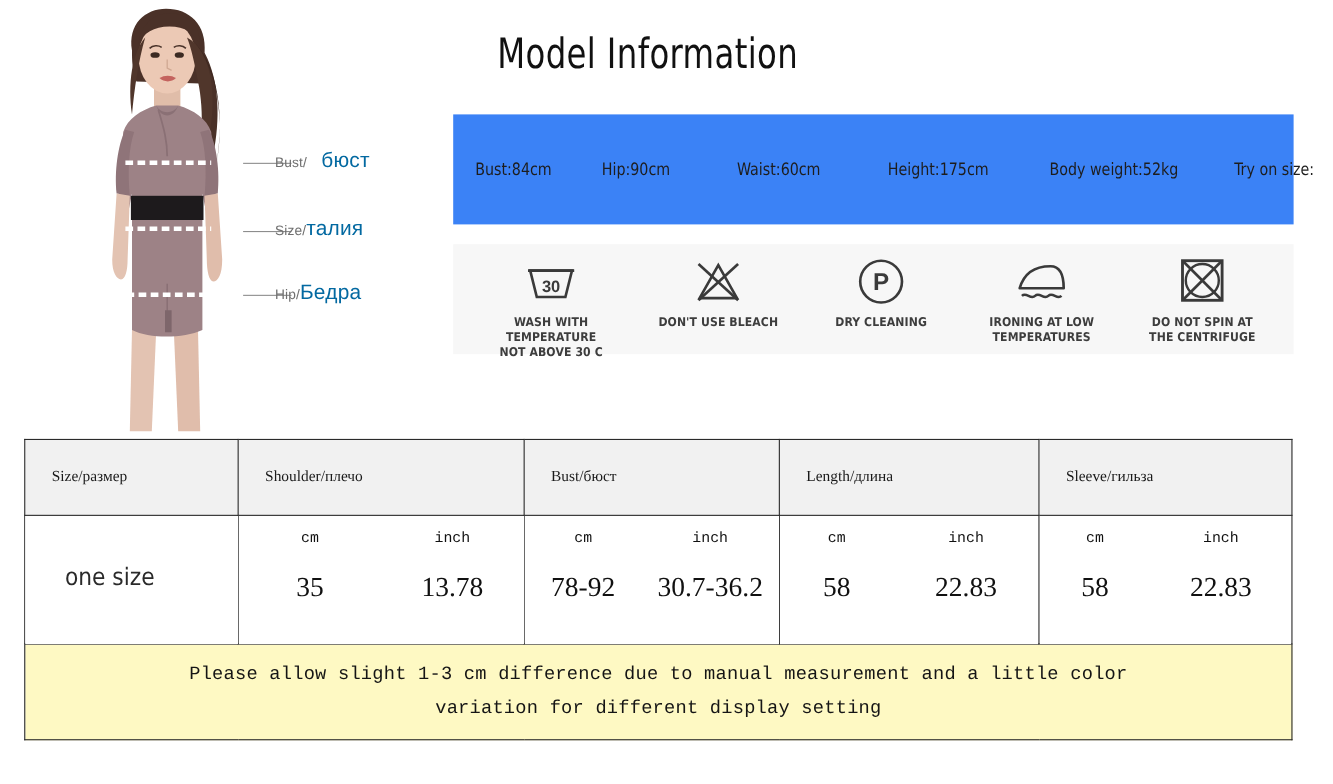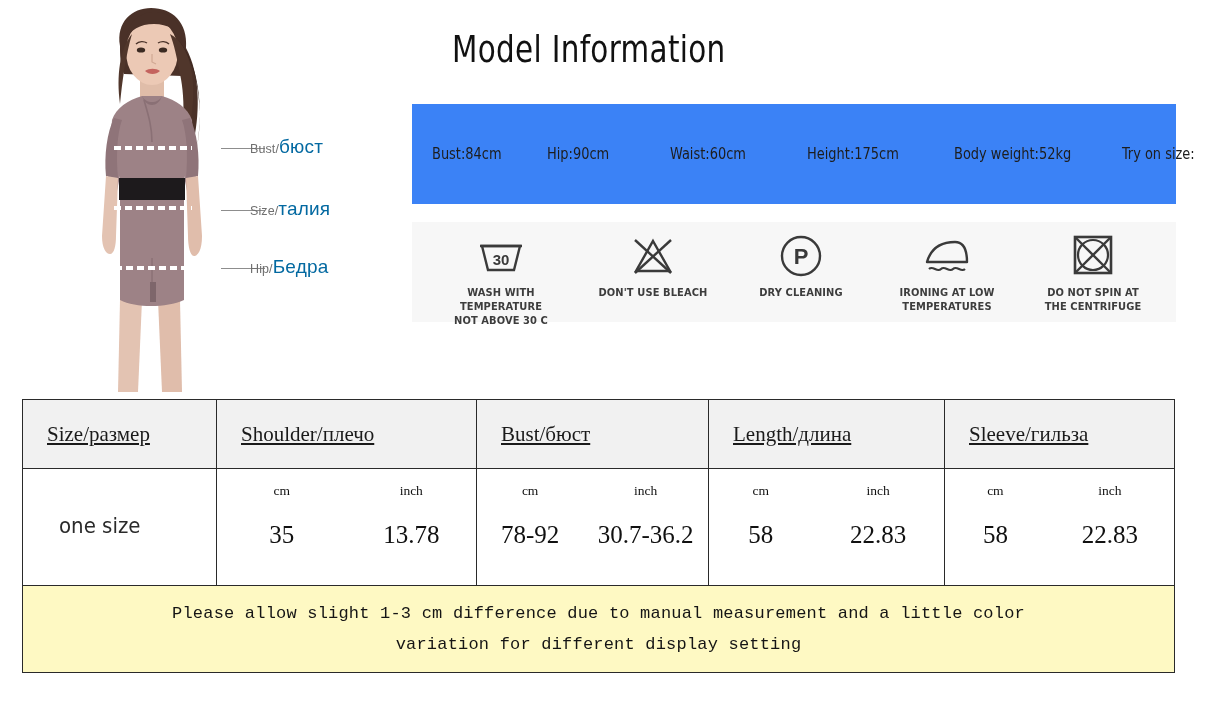--- a/index.html
+++ b/index.html
@@ -71,28 +71,28 @@
 
   
   .tbl{
     position:absolute;left:22px;top:399px;width:1152px;
     border-collapse:collapse;table-layout:fixed;
   }
   .tbl td{border:1.6px solid #2a2a2a;padding:0;vertical-align:middle;}
   .hdr-row td{
     background:#f1f1f1;height:68px;
     font-family:"Liberation Serif", serif;
-    font-size:21px;color:#1a1a1a;text-decoration:underline;
+    font-size:14px;color:#1a1a1a;
   }
   .hdr-cell{padding-left:24px;}
   .body-row td{height:116px;background:#ffffff;position:relative;}
   .sub{
     position:absolute;top:14px;left:0;width:100%;
     display:flex;font-size:13.5px;color:#111;
-    font-family:Liberation Serif, serif;
+    font-family:Liberation Mono, monospace;
   }
   .val{
     position:absolute;top:52px;left:0;width:100%;
     display:flex;
     font-family:"Liberation Serif", serif;
     font-size:25px;color:#111;
   }
   .onesize{
     font-family:"Liberation Sans Narrow","DejaVu Sans Condensed","Liberation Sans",sans-serif;
     font-size:22px;color:#2a2a2a;padding-left:36px;
@@ -150,21 +150,21 @@
         <path d="M94 258 L94 300" stroke="#8a7075" stroke-width="1.4" fill="none"></path>
         <path d="M92 282 L92 302 L98 302 L98 282 Z" fill="#7e666b"></path>
 
         <line x1="56" y1="148" x2="134" y2="148" stroke="#ffffff" stroke-width="4" stroke-dasharray="7,4"></line>
         <line x1="56" y1="208" x2="134" y2="208" stroke="#ffffff" stroke-width="4" stroke-dasharray="7,4"></line>
         <line x1="46" y1="268" x2="144" y2="268" stroke="#ffffff" stroke-width="4" stroke-dasharray="7,4"></line>
       </svg>
     </div>
 
     <div class="leader" style="left:221px;top:148px;width:44px;"></div>
-    <div class="label" style="left:250px;top:136px;">
+    <div class="label" style="left:250px;top:136px;gap:13px;">
       <span class="lab-en">Bust/</span>
       <span class="lab-ru">бюст</span>
     </div>
 
     <div class="leader" style="left:221px;top:210px;width:44px;"></div>
     <div class="label" style="left:250px;top:198px;">
       <span class="lab-en">Size/</span>
       <span class="lab-ru">талия</span>
     </div>
 

